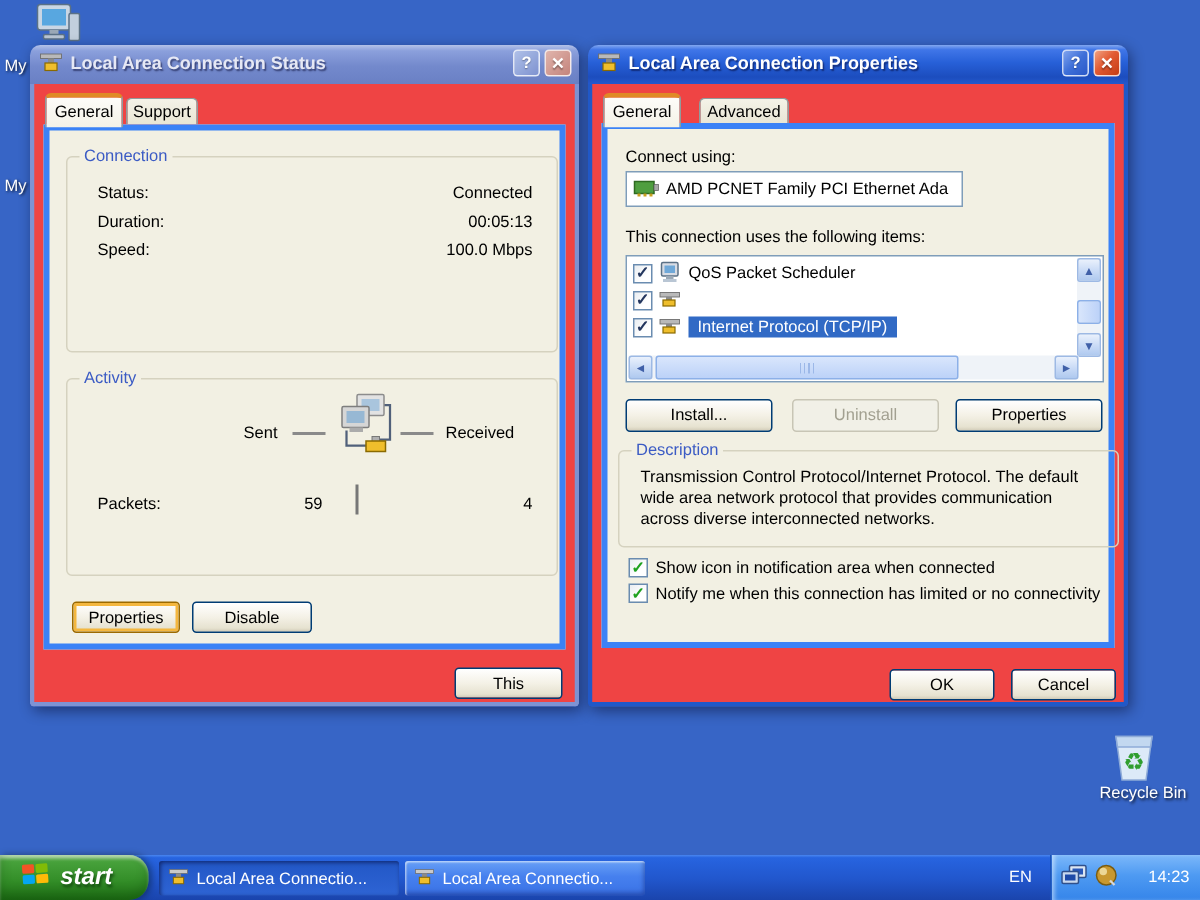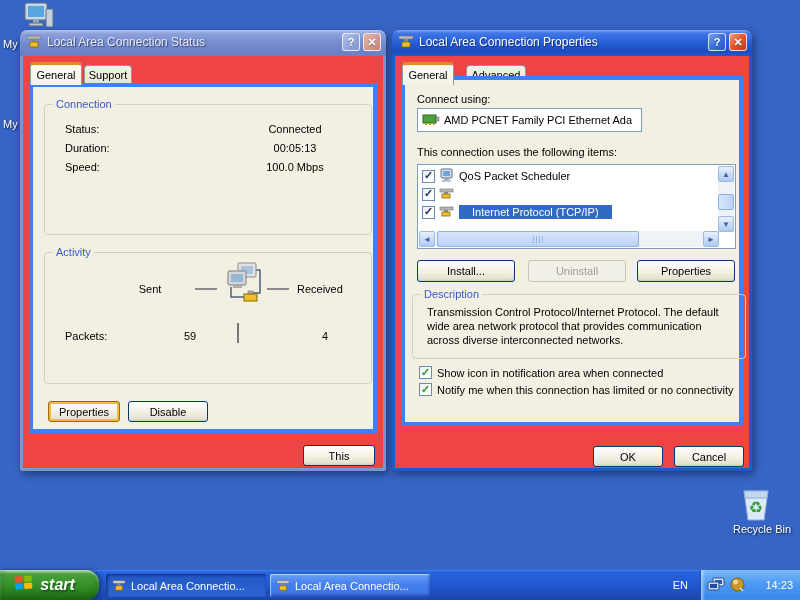--- a/index.html
+++ b/index.html
@@ -5,21 +5,21 @@
   html,body{margin:0;padding:0}
   #stage{position:relative;width:800px;height:600px;background:#3765C6;overflow:hidden;
          font-family:"Liberation Sans",sans-serif;font-size:11px;color:#000}
   .abs{position:absolute}
   
   .window{position:absolute;border-radius:7px 7px 3px 3px;box-shadow:2px 3px 9px rgba(0,0,25,.45)}
   .titlebar{height:26px;border-radius:7px 7px 0 0;display:flex;align-items:center;
             padding:0 5px 2px 6px;box-sizing:border-box}
   .window.active .titlebar{background:linear-gradient(180deg,#82A7F0 0%,#4076E8 12%,#2760D8 45%,#1C4DBE 82%,#2458CC 100%)}
   .window.inactive .titlebar{background:linear-gradient(180deg,#B4C2E8 0%,#8BA0DC 15%,#7389CC 55%,#6A80C4 100%)}
-  .wtitle{flex:1;color:#fff;font-weight:normal;font-size:12px;margin-left:5px;
+  .wtitle{flex:1;color:#fff;font-weight:bold;font-size:12px;margin-left:5px;
           text-shadow:1px 1px 1px rgba(0,0,40,.5);white-space:nowrap;overflow:hidden}
   .inactive .wtitle{color:#E6E8F4}
   .tbtn{width:18px;height:18px;border-radius:3px;border:1px solid rgba(255,255,255,.75);
         display:flex;align-items:center;justify-content:center;color:#fff;font-weight:bold;
         font-size:11px;margin-left:3px;box-sizing:border-box;text-shadow:0 1px 1px rgba(0,0,0,.35)}
   .help-a{background:linear-gradient(135deg,#7FA3EE 0%,#3E6FD8 50%,#2A58C8 100%)}
   .close-a{background:linear-gradient(135deg,#F0A080 0%,#E25A33 45%,#C43C14 100%)}
   .help-i{background:linear-gradient(135deg,#AFC0E8,#7E92D0)}
   .close-i{background:linear-gradient(135deg,#E0B4AC,#C4847C)}
   .winbody{border:3px solid;border-top:none;background:#ef4444;position:relative;
@@ -43,21 +43,21 @@
   .field{position:absolute;box-sizing:border-box;border:1px solid #7F9DB9;background:#fff;
          display:flex;align-items:center;padding:0 4px;gap:4px;overflow:hidden;white-space:nowrap}
   .cb{width:13px;height:13px;box-sizing:border-box;border:1px solid #6A8CB0;flex:none;
       background:linear-gradient(135deg,#E9EDF1,#FFFFFF 65%);display:flex;align-items:center;justify-content:center}
   .cb.green::after{content:"✓";color:#1FA21F;font-weight:bold;font-size:11px;margin-top:-1px}
   .cb.dark::after{content:"✓";color:#24365E;font-weight:bold;font-size:11px;margin-top:-1px}
   .cbrow{position:absolute;display:flex;align-items:center;gap:5px}
   
   .list{position:absolute;box-sizing:border-box;border:1px solid #7F9DB9;background:#fff}
   .lrow{position:absolute;left:4px;display:flex;align-items:center;gap:4px;height:18px;white-space:nowrap}
-  .sel{background:#316AC5;color:#fff;padding:1px 13px}
+  .sel{background:#316AC5;color:#fff;padding:1px 6px}
   .sbv{position:absolute;right:1px;top:1px;width:16px;background:#EFF3F8}
   .sbh{position:absolute;left:1px;bottom:1px;height:16px;background:#EFF3F8}
   .sbtn{position:absolute;width:16px;height:16px;border:1px solid #9DB9E4;border-radius:2px;
         background:linear-gradient(180deg,#EAF1FC,#C8DAF6 55%,#AFC9EF);color:#4060A8;font-size:8px;
         display:flex;align-items:center;justify-content:center;box-sizing:border-box}
   .thumb{position:absolute;border:1px solid #8CB0E8;border-radius:2px;
          background:linear-gradient(90deg,#D9E6FC,#BCD2F8)}
   .thumb.h{background:linear-gradient(180deg,#D9E6FC,#BCD2F8)}
   .thumb.h::after{content:"";position:absolute;left:50%;top:4px;width:10px;height:7px;margin-left:-5px;
          background:repeating-linear-gradient(90deg,#9CB8E8 0 1px,transparent 1px 3px)}
@@ -77,21 +77,21 @@
   .tb-item.normal{background:linear-gradient(180deg,#68A0F6 0%,#4680EE 45%,#3A72E6 100%);
                   box-shadow:inset 1px 1px 1px rgba(255,255,255,.55),inset -1px -2px 3px rgba(0,10,80,.35)}
   #tray{position:absolute;right:0;top:0;width:100px;height:30px;box-sizing:border-box;
         background:linear-gradient(180deg,#7CB8FA 0%,#4E9AF2 45%,#3585EA 100%);
         border-left:1px solid #1B52B8;box-shadow:inset 3px 0 3px -1px rgba(255,255,255,.5);
         display:flex;align-items:center;padding:0 7px 0 6px;gap:5px;color:#fff}
   #lang{position:absolute;right:112px;top:0;height:30px;display:flex;align-items:center;color:#fff}
   
   .desk-label{position:absolute;color:#fff;text-shadow:1px 1px 2px rgba(0,0,0,.8)}
   .rowlabel{position:absolute;white-space:nowrap}
-  .rval{position:absolute;text-align:center}
+  .rval{position:absolute;text-align:right}
   .dash{position:absolute;height:2px;background:#8A8A8A}
 </style>
 </head>
 <body>
 
 <div id="stage">
 
   <span class="abs" style="left:22px;top:1px">
     <svg width="32" height="30" viewBox="0 0 32 30">
       <rect x="3" y="2" width="22" height="17" rx="2" fill="#C9D6E4" stroke="#5B7186"></rect>
@@ -182,21 +182,21 @@
           <rect x="4" y="8" width="8" height="5" fill="#EFBE2C" stroke="#8A6A00" stroke-width="0.8"></rect>
         </svg>
       </span>
       <span class="wtitle">Local Area Connection Properties</span>
       <span class="tbtn help-a">?</span>
       <span class="tbtn close-a">✕</span>
     </div>
     <div class="winbody">
       <div class="tab active" style="left:7px;top:6px;width:52px;height:23px">General</div>
       <div class="tab" style="left:71px;top:9px;width:60px;height:18px">Advanced</div>
-      <div class="tabpage" style="left:6px;top:20px;width:342px;height:350px">
+      <div class="tabpage" style="left:6px;top:26px;width:342px;height:350px">
 
         <span class="rowlabel" style="left:12px;top:13px">Connect using:</span>
         <div class="field" style="left:12px;top:28px;width:225px;height:24px">
           <span>
             <svg width="18" height="14" viewBox="0 0 18 14">
               <rect x="1" y="3" width="13" height="8" fill="#4F9E3F" stroke="#2E6A20"></rect>
               <rect x="3" y="11" width="2" height="2" fill="#C8A020"></rect>
               <rect x="7" y="11" width="2" height="2" fill="#C8A020"></rect>
               <rect x="11" y="11" width="2" height="2" fill="#C8A020"></rect>
               <rect x="14" y="5" width="3" height="4" fill="#A8A8A8" stroke="#606060" stroke-width="0.5"></rect>

